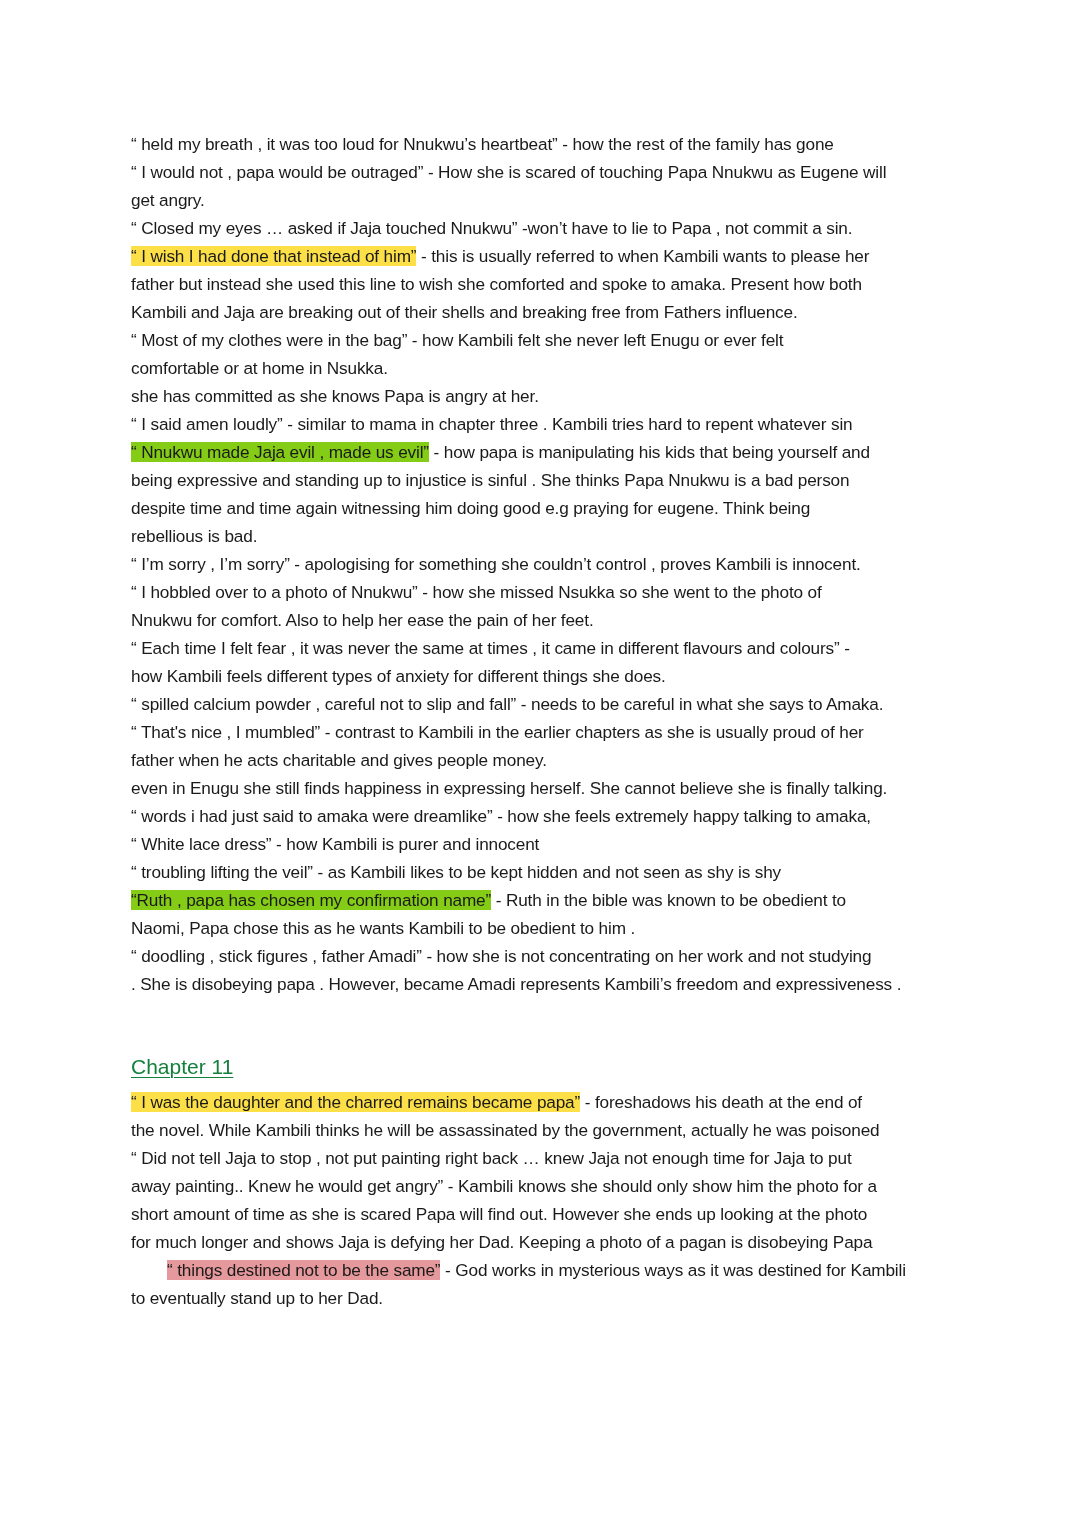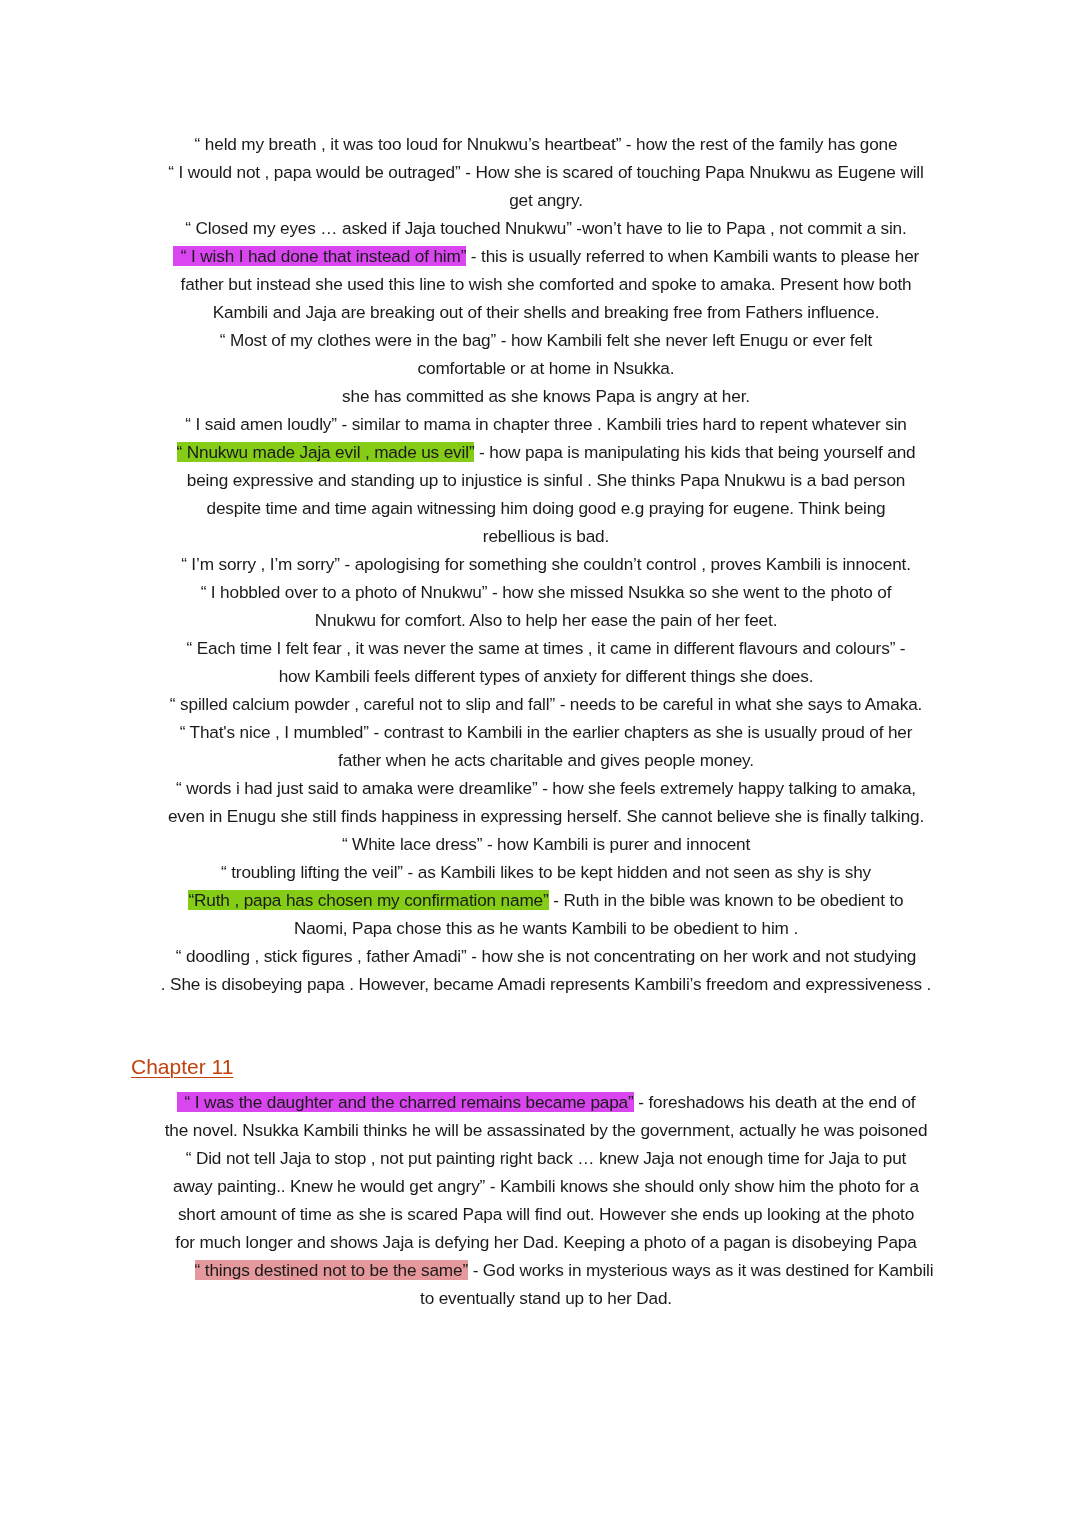--- a/index.html
+++ b/index.html
@@ -20,31 +20,30 @@
       left: 131px;
       top: 130px;
       width: 830px;
     }
     .line {
       font-size: 17.2px;
       line-height: 28px;
       height: 28px;
       white-space: nowrap;
       letter-spacing: -0.15px;
-      text-align: center;
     }
-    .hl-green { background: #d946ef; padding-left: 8px; }
+    .hl-green { background: #fde047; }
     .hl-yellow { background: #84cc16; }
     .hl-pink { background: #e6999c; margin-left: 36px; }
     .gap { height: 48px; }
     .chapter-heading {
       font-size: 21px;
       line-height: 34px;
       height: 34px;
-      color: #c2410c;
+      color: #15803d;
       text-decoration: underline;
       text-underline-offset: 3px;
       text-decoration-thickness: 1px;
       margin-bottom: 4px;
       margin-top: 4px;
     }
   </style>
 </head>
 <body>
 
@@ -66,36 +65,36 @@
     <div class="line"><span>despite time and time again witnessing him doing good e.g praying for eugene.  Think being</span></div>
     <div class="line"><span>rebellious is bad.</span></div>
     <div class="line"><span>“ I’m sorry , I’m sorry” - apologising for something she couldn’t control , proves Kambili is innocent.</span></div>
     <div class="line"><span>“ I hobbled over to a photo of Nnukwu” - how she missed Nsukka so she went to the photo of</span></div>
     <div class="line"><span>Nnukwu for comfort. Also to help her ease the pain of her feet.</span></div>
     <div class="line"><span>“ Each time I felt fear , it was never the same at times , it came in different flavours and colours” -</span></div>
     <div class="line"><span>how Kambili feels different types of anxiety for different things she does.</span></div>
     <div class="line"><span>“ spilled calcium powder , careful not to slip and fall” - needs to be careful in what she says to Amaka.</span></div>
     <div class="line"><span>“ That's nice , I mumbled” - contrast to Kambili in the earlier chapters as she is usually proud of her</span></div>
     <div class="line"><span>father when he acts charitable and gives people money.</span></div>
+    <div class="line"><span>even in Enugu she still finds happiness in expressing herself. She cannot believe she is finally talking.</span></div>
     <div class="line"><span>“ words i had just said to amaka were dreamlike” - how she feels extremely happy talking to amaka,</span></div>
-    <div class="line"><span>even in Enugu she still finds happiness in expressing herself. She cannot believe she is finally talking.</span></div>
     <div class="line"><span>“ White lace dress” - how Kambili is purer and innocent</span></div>
     <div class="line"><span>“ troubling lifting the veil” - as Kambili likes to be kept hidden and not seen as shy is shy</span></div>
     <div class="line"><span class="hl-yellow">“Ruth , papa has chosen my confirmation name”</span><span> - Ruth in the bible was known to be obedient to</span></div>
     <div class="line"><span>Naomi, Papa chose this as he wants Kambili to be obedient to him .</span></div>
     <div class="line"><span>“ doodling , stick figures , father Amadi” - how she is not concentrating on her work and not studying</span></div>
     <div class="line"><span>. She is disobeying papa . However, became Amadi represents Kambili’s freedom and expressiveness .</span></div>
   </div>
 
   <div class="gap"></div>
 
   <div>
     <div class="chapter-heading">Chapter 11</div>
     <div class="line"><span class="hl-green">“ I was the daughter and the charred remains became papa”</span><span> - foreshadows his death at the end of</span></div>
-    <div class="line"><span>the novel. Nsukka Kambili thinks he will be assassinated by the government, actually he was poisoned</span></div>
+    <div class="line"><span>the novel. While Kambili thinks he will be assassinated by the government, actually he was poisoned</span></div>
     <div class="line"><span>“ Did not tell Jaja to stop , not put painting right back … knew Jaja not enough time for Jaja to put</span></div>
     <div class="line"><span>away painting.. Knew he would get angry” - Kambili knows she should only show him the photo for a</span></div>
     <div class="line"><span>short amount of time as she is scared Papa will find out. However she ends up looking at the photo</span></div>
     <div class="line"><span>for much longer and shows Jaja is defying her Dad. Keeping a photo of a pagan is disobeying Papa</span></div>
     <div class="line"><span class="hl-pink">“ things destined not to be the same”</span><span> - God works in mysterious ways as it was destined for Kambili</span></div>
     <div class="line"><span>to eventually stand up to her Dad.</span></div>
   </div>
 </div>
 
 </body></html>

